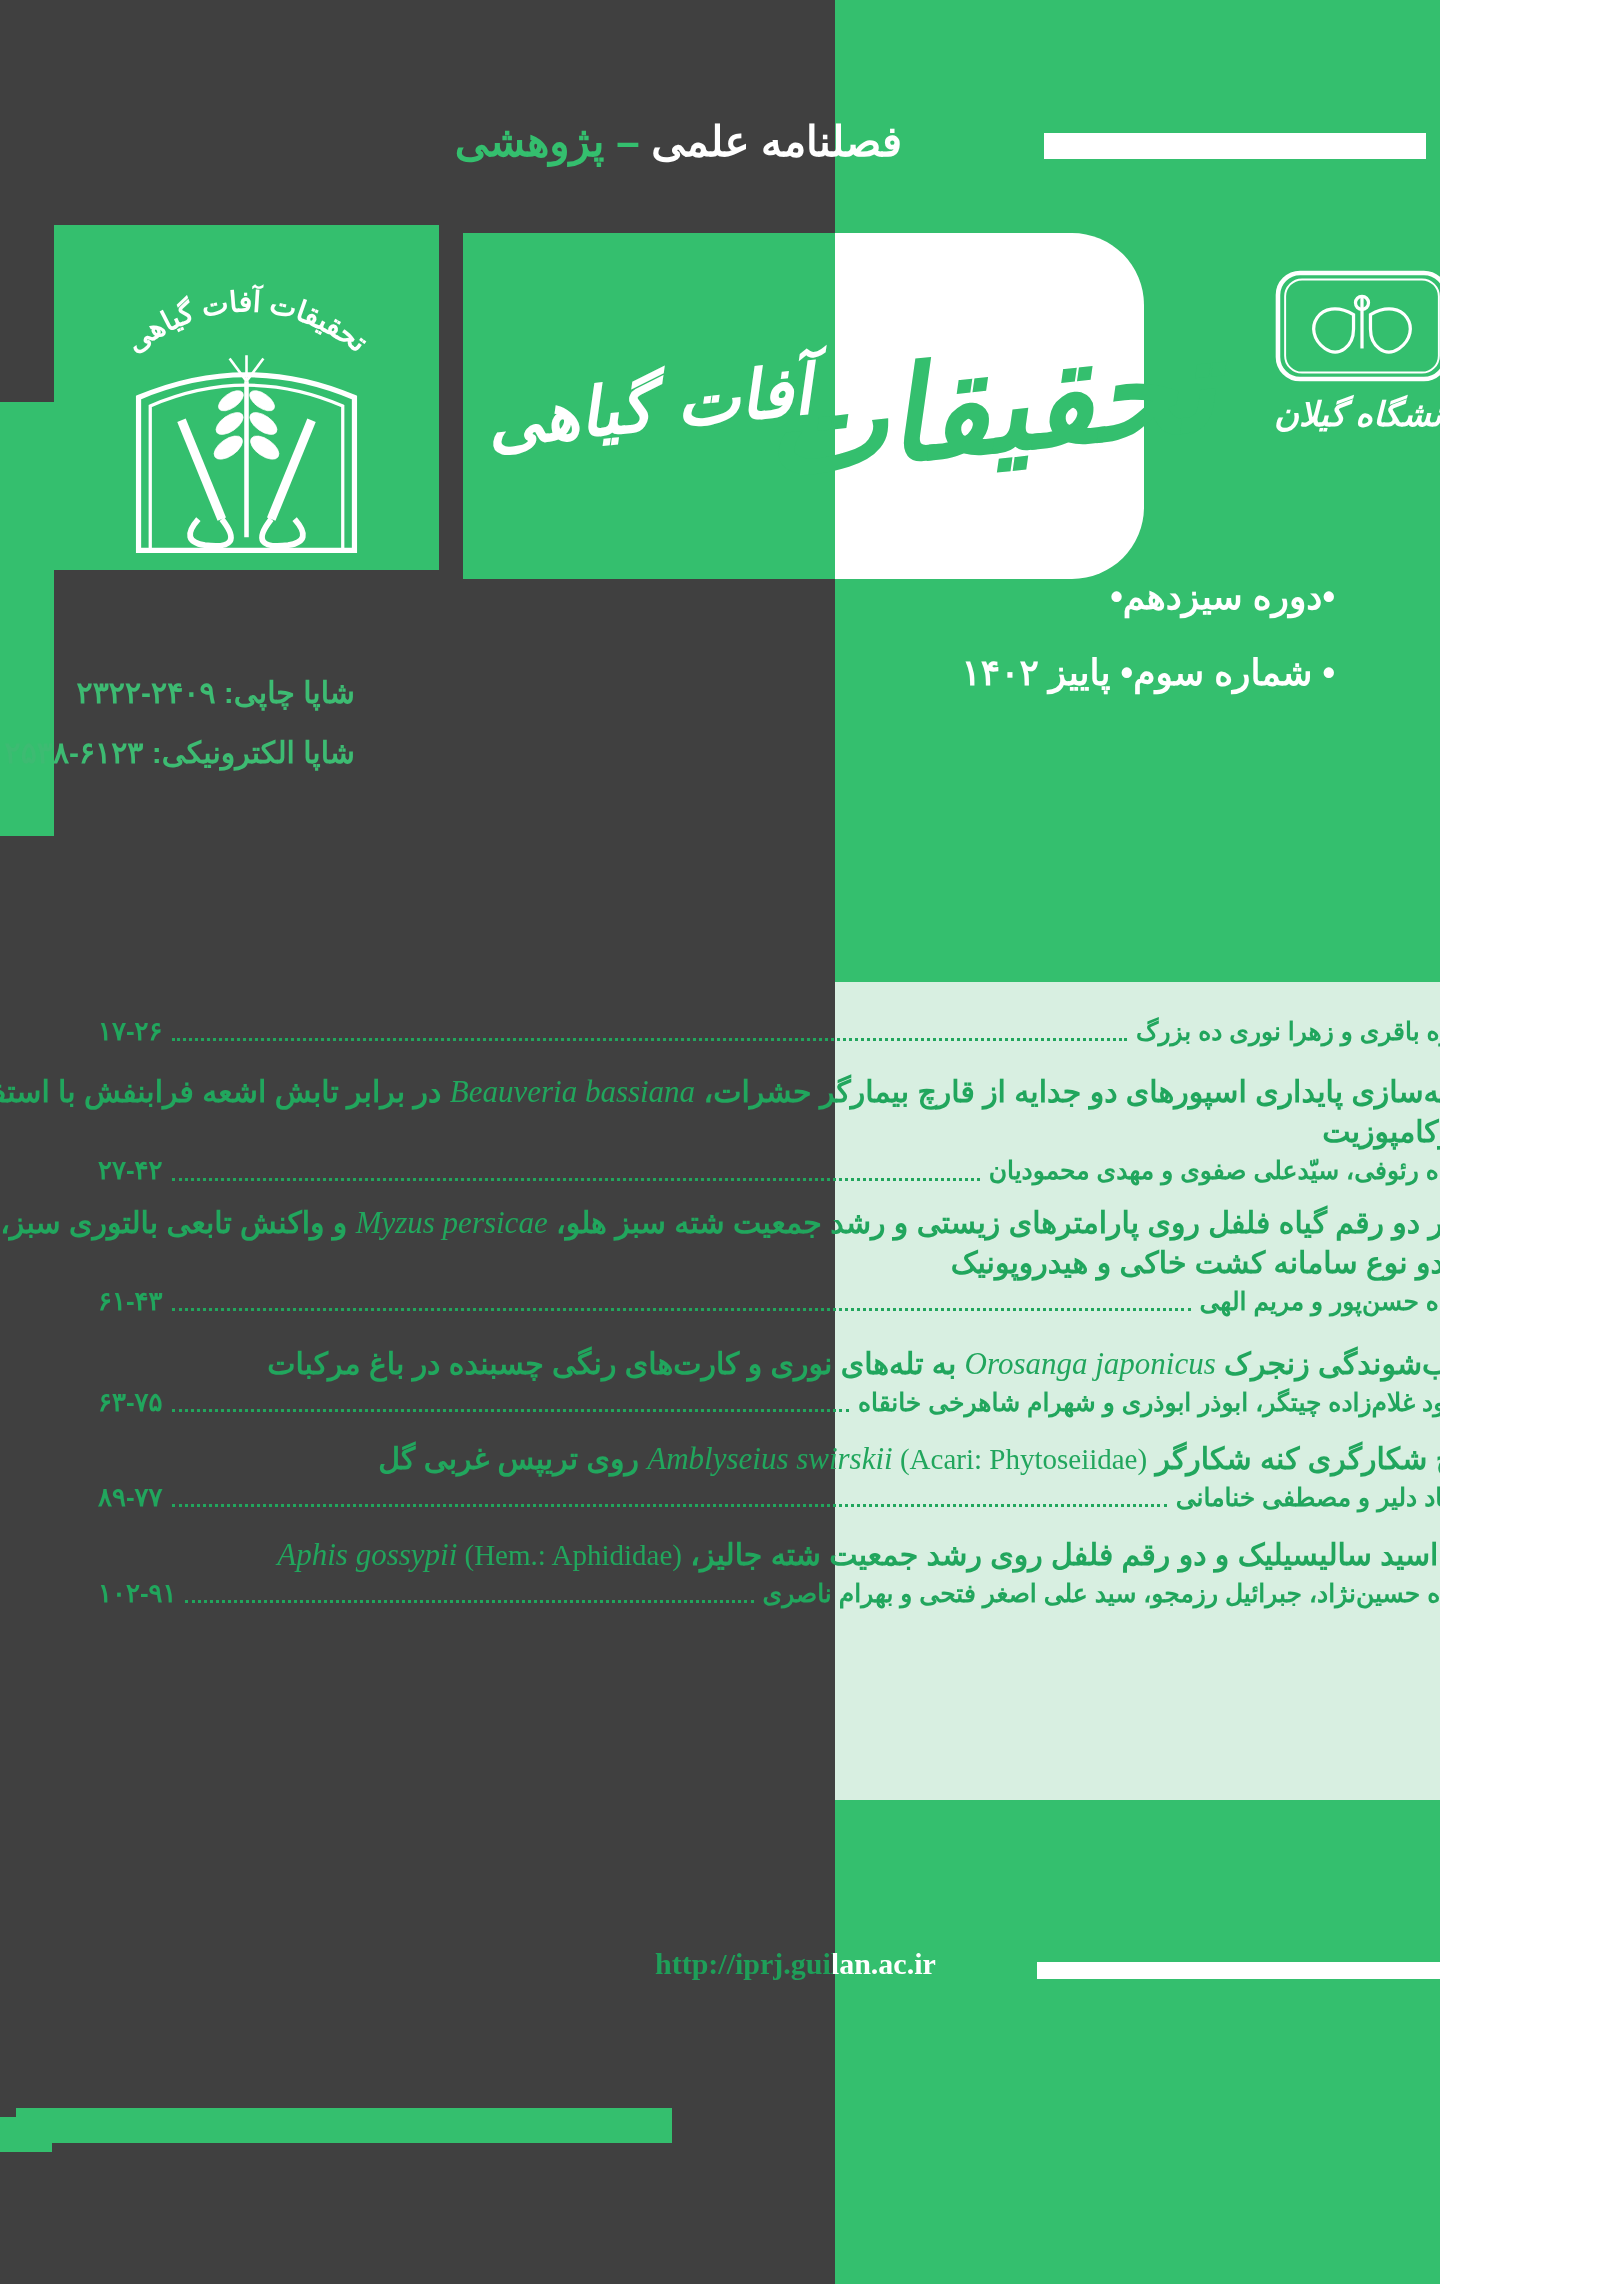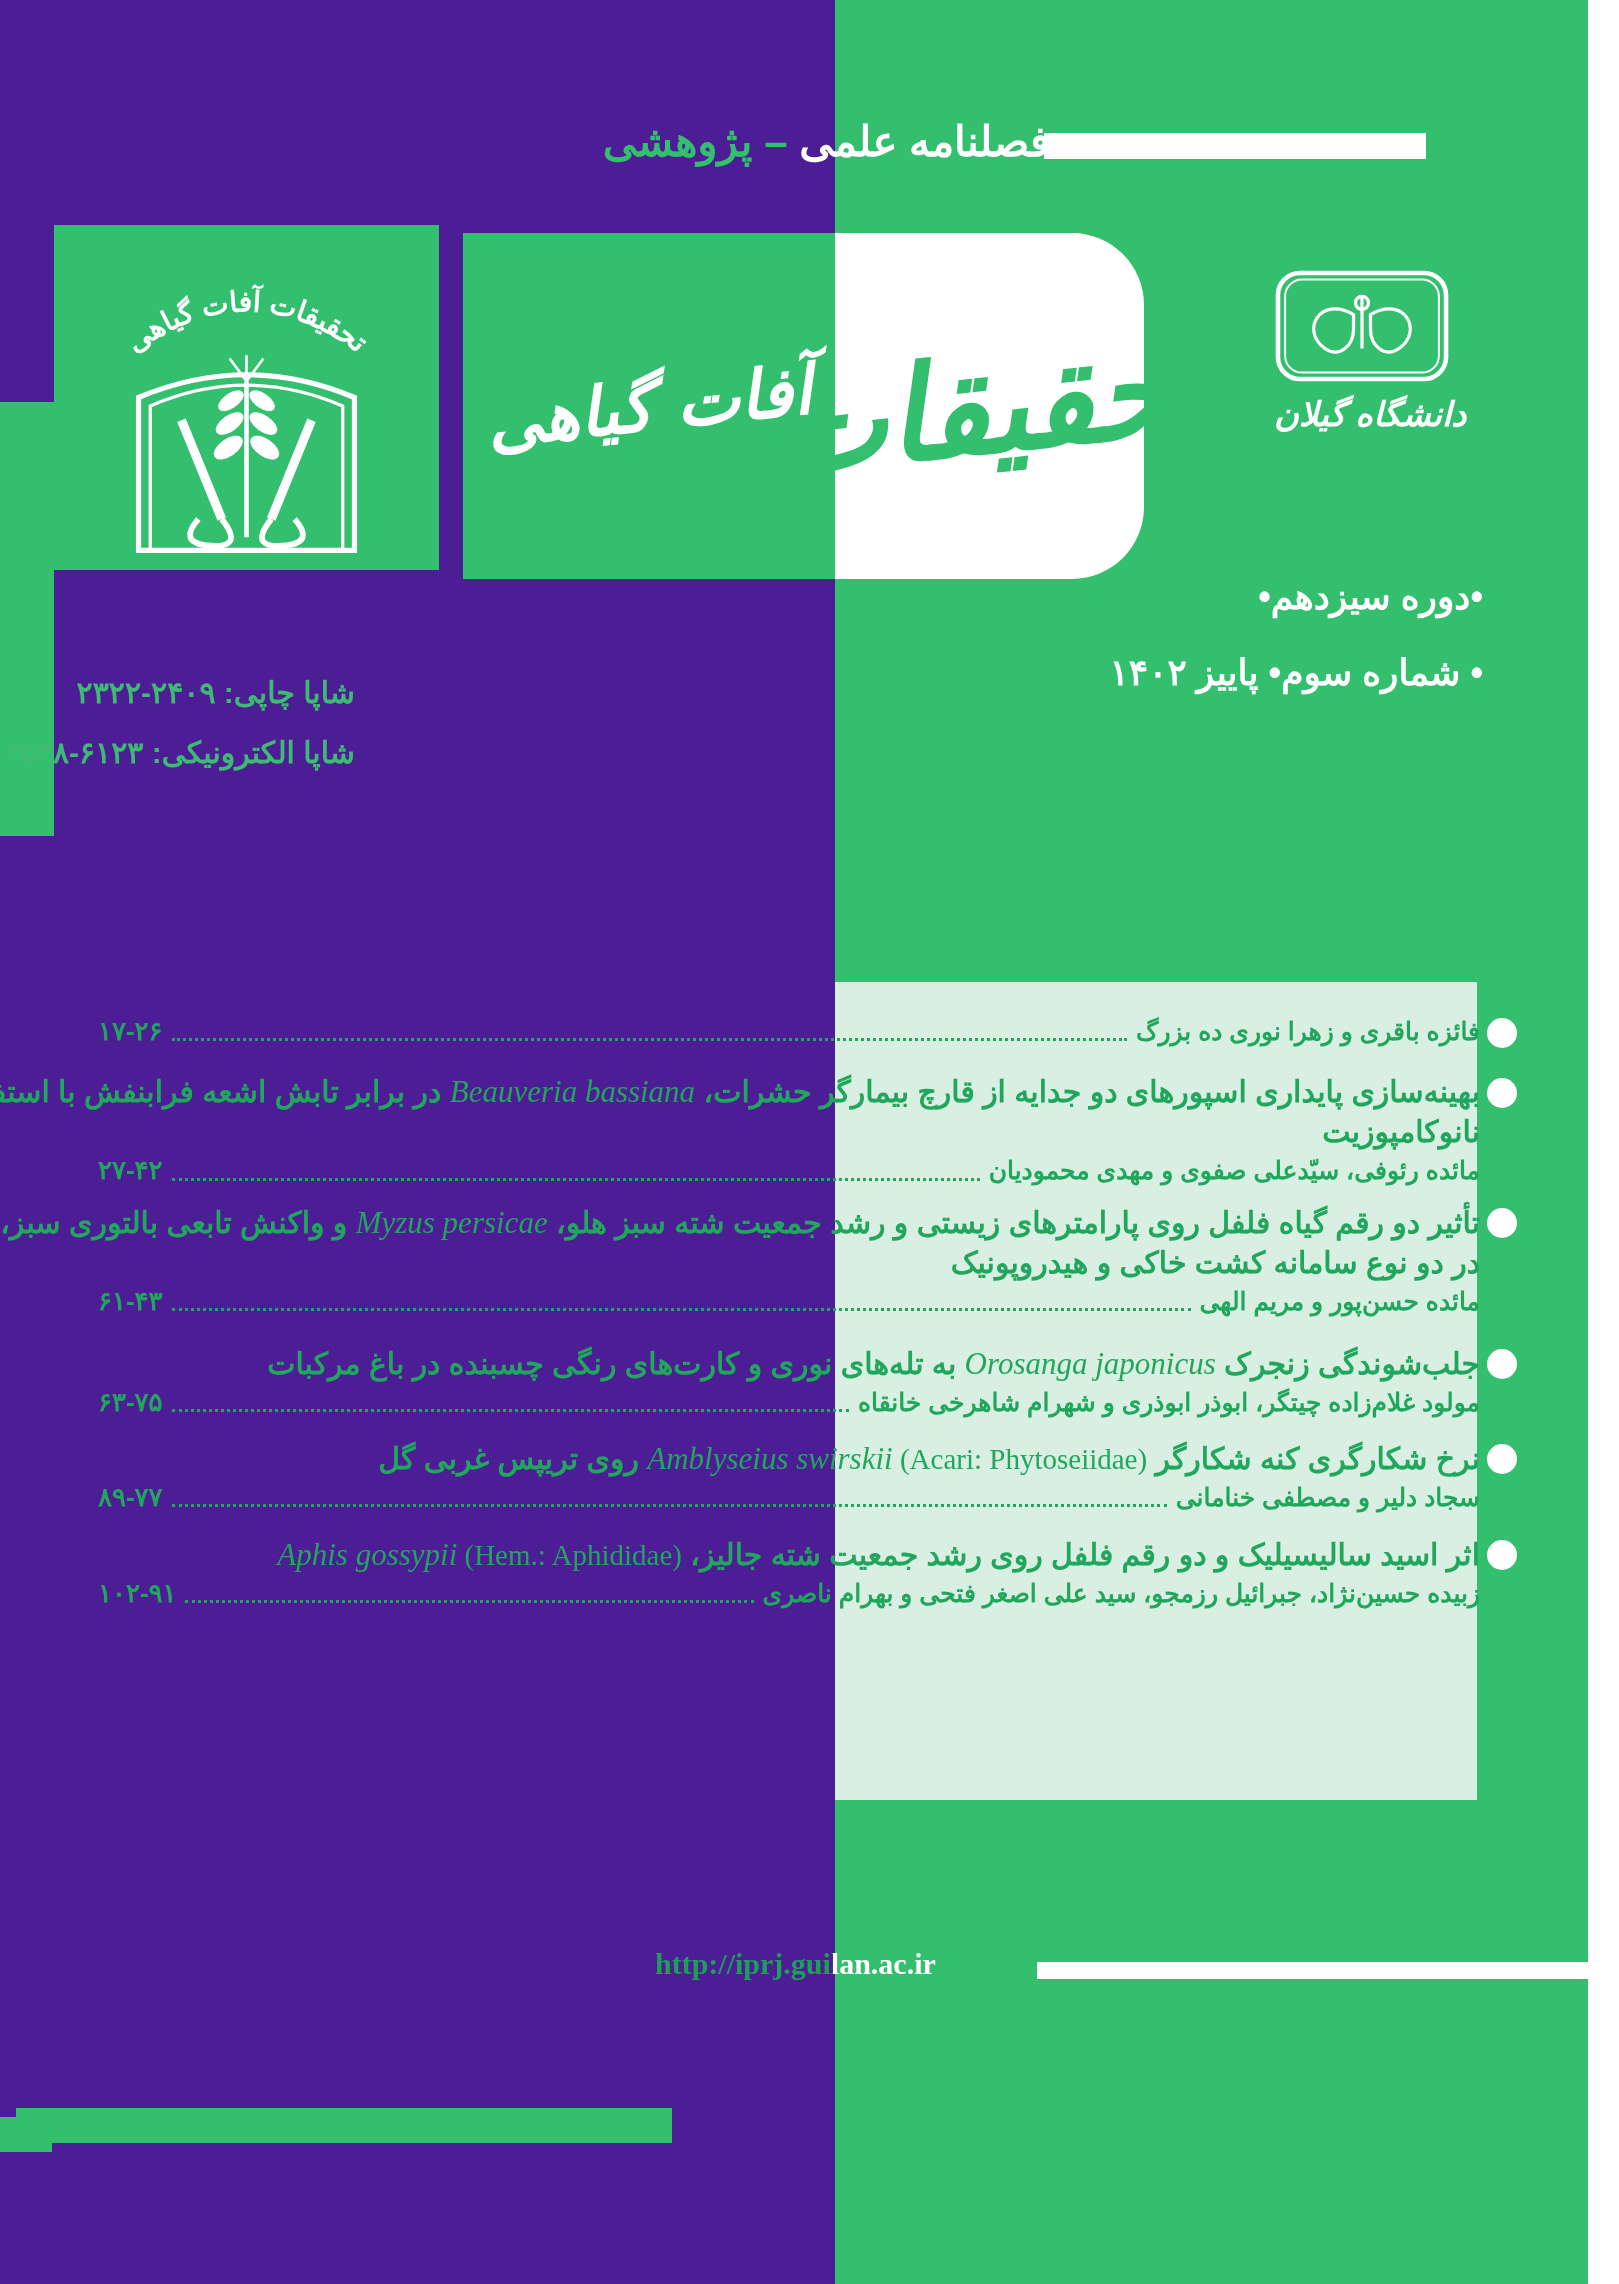--- a/index.html
+++ b/index.html
@@ -1,18 +1,18 @@
 <!DOCTYPE html>
 <html lang="fa" style="font-size:10.4px"><head>
 <meta charset="utf-8">
 <style>
   html,body{margin:0;padding:0;background:#ffffff;}
   #cover{
-    position:relative; width:1588px; height:2284px; overflow:hidden;
-    background:#4c1d95;
+    position:relative; width:1440px; height:2284px; overflow:hidden;
+    background:#404040;
     font-family:"Liberation Sans", sans-serif;
   }
   .abs{position:absolute;}
   
   .bg-right      {left:835px; top:0;      width:785px; height:2284px; background:var(--green);}
   .left-strip    {left:0;      top:402px;  width:54px;   height:434px;  background:var(--green);}
   .emblem-box    {left:54px;   top:225px;  width:385px;  height:345px;  background:var(--green);}
   .callig-box    {left:463px;  top:233px;  width:372px;  height:346px;  background:var(--green);}
   .white-round-box{left:835px;top:233px;  width:309px;  height:346px;  background:#fff;
                    border-radius:0 72px 72px 0;}

